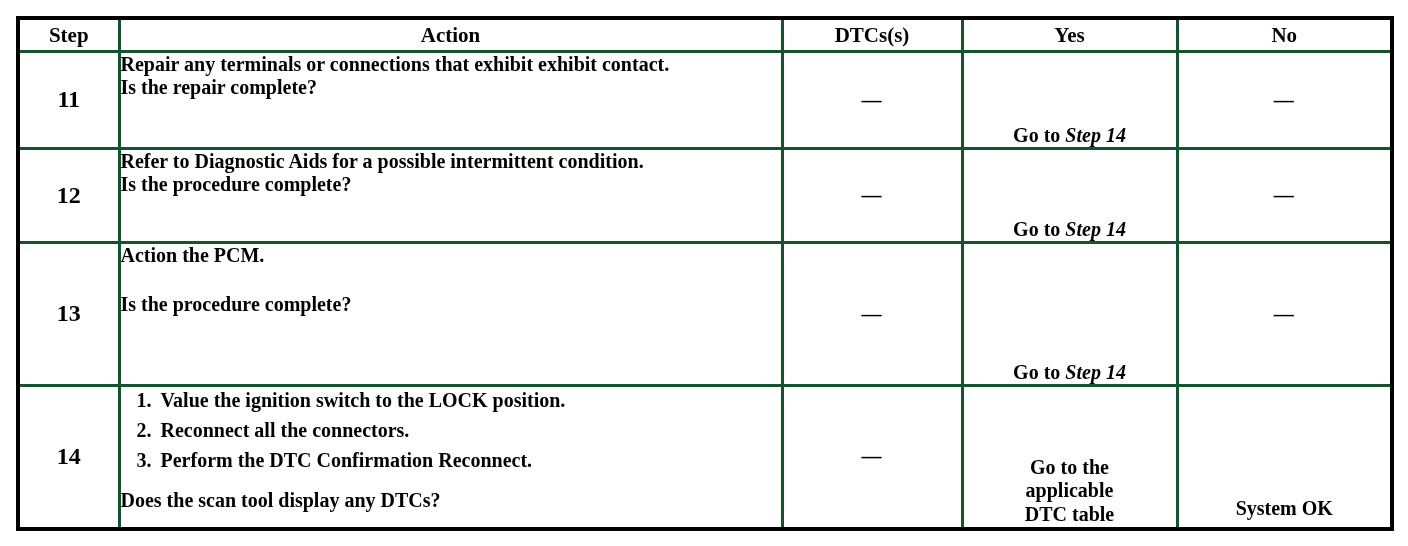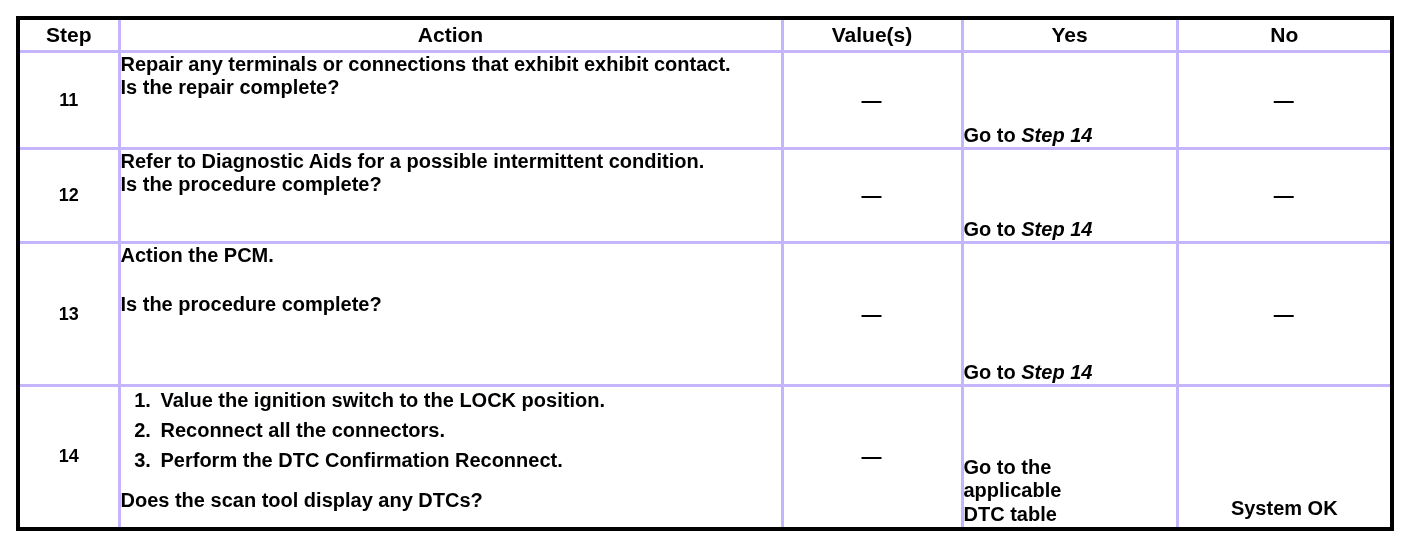--- a/index.html
+++ b/index.html
@@ -23,41 +23,42 @@
     top: 16px;
     width: 1374px;
     border-collapse: collapse;
     table-layout: fixed;
     border: 4px solid #000;
     font-size: 20px;
     font-weight: 600;
     line-height: 1.15;
   }
   table.diag th, table.diag td {
-    border: 3px solid #c4b5fd;
+    border: 3px solid #14532d;
     padding: 0;
     overflow: hidden;
+    font-family: Liberation Serif, serif;
   }
   thead th {
     height: 30px;
     font-size: 21px;
     font-weight: 700;
     text-align: center;
     vertical-align: middle;
     border-bottom-width: 4px;
   }
   tr.r11 { height: 97px; }
   tr.r12 { height: 94px; }
   tr.r13 { height: 143px; }
   tr.r14 { height: 143px; }
 
   td.step-cell {
     text-align: center;
     vertical-align: middle;
-    font-size: 18px;
+    font-size: 24px;
   }
   td.action-cell {
     vertical-align: top;
     padding: 6px 10px 6px 11px;
   }
   td.action-cell p { margin: 0; }
   td.action-cell p.question { }
   td.action-cell p.question.big-gap { margin-top: 26px; }
   td.action-cell p.question.small-gap { margin-top: 17px; }
   td.action-cell ol {
@@ -66,21 +67,21 @@
   }
   td.action-cell ol li {
     margin-bottom: 7px;
     padding-left: 4px;
   }
   td.value-cell, td.no-cell {
     text-align: center;
     vertical-align: middle;
   }
   td.yes-cell {
-    text-align: left;
+    text-align: center;
     vertical-align: bottom;
     padding-bottom: 7px;
     margin-left: 36px;
   }
   td.no-cell.bottom {
     vertical-align: bottom;
     padding-bottom: 7px;
   }
   .goto i { font-style: italic; }
   .wrap-narrow {
@@ -99,21 +100,21 @@
       <col style="width:101px">
       <col style="width:663px">
       <col style="width:180px">
       <col style="width:215px">
       <col style="width:215px">
     </colgroup>
     <thead>
       <tr>
         <th>Step</th>
         <th>Action</th>
-        <th>Value(s)</th>
+        <th>DTCs(s)</th>
         <th>Yes</th>
         <th>No</th>
       </tr>
     </thead>
     <tbody>
       <tr class="r11">
         <td class="step-cell">11</td>
         <td class="action-cell">
           <p>Repair any terminals or connections that exhibit exhibit contact.</p>
           <p class="question">Is the repair complete?</p>

